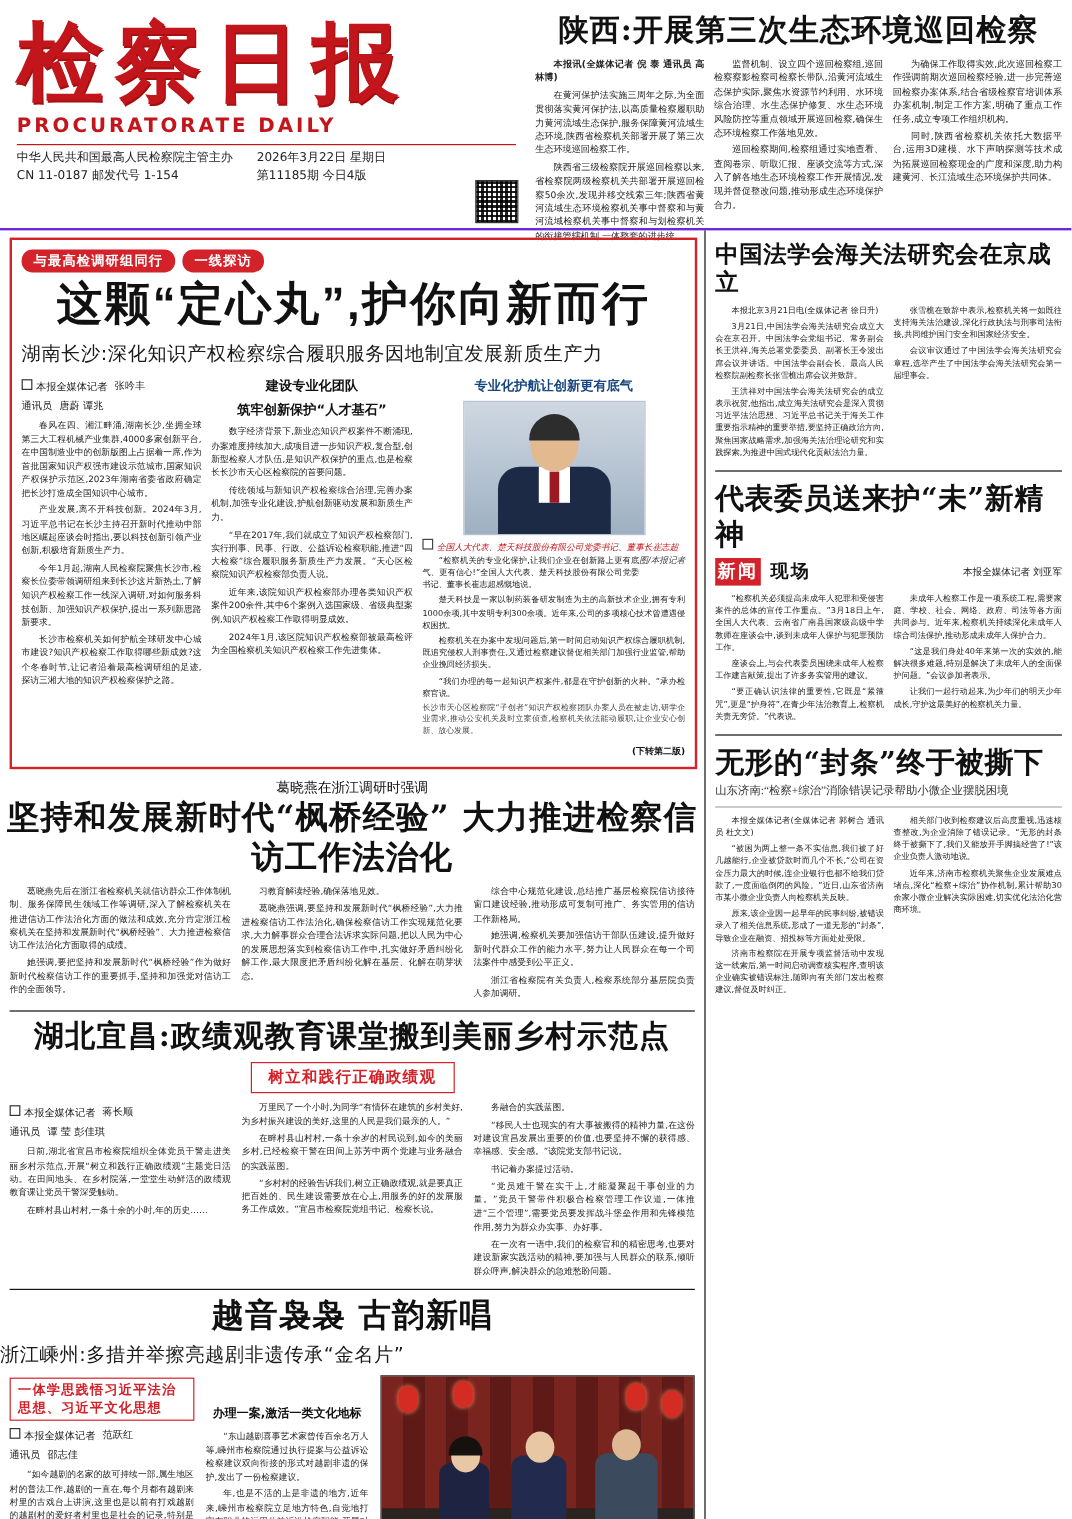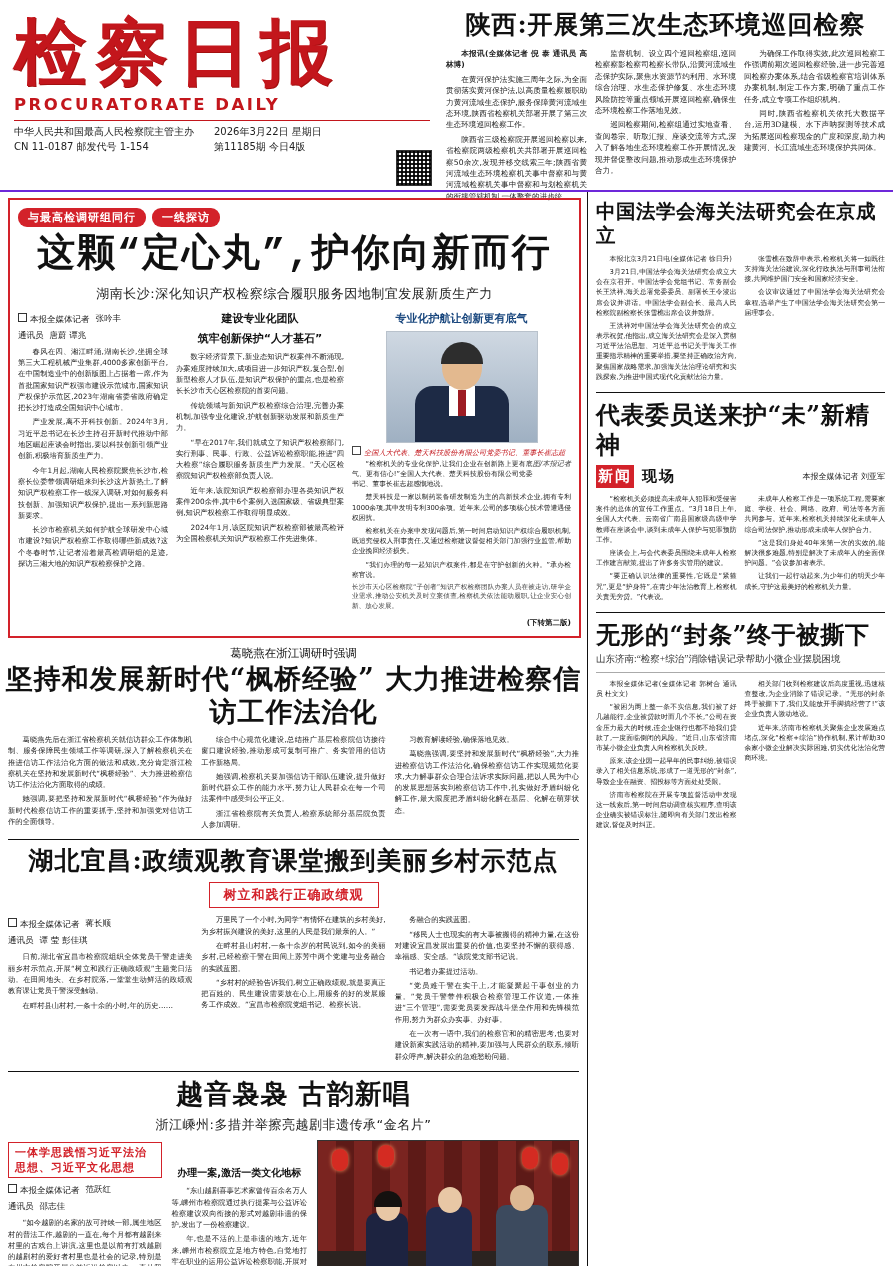--- a/index.html
+++ b/index.html
@@ -45,25 +45,25 @@
   .body-wrap{display:flex;padding:0;}
   .left-zone{width:588px;box-sizing:border-box;border-right:1px solid #111;}
   .right-zone{width:305px;box-sizing:border-box;padding:4px 8px 0 8px;}
 
   
   .redbox{border:2px solid #d3222a;margin:6px 6px 6px 8px;padding:6px 8px 8px 8px;box-sizing:border-box;}
   .tagline{display:flex;justify-content:flex-start;gap:6px;margin:2px 0 6px 0;}
   .tag-a{background:#d3222a;color:#fff;font-size:11px;padding:2px 10px;border-radius:9px;font-weight:bold;letter-spacing:1px;}
   .tag-b{background:#d3222a;color:#fff;font-size:11px;padding:2px 10px;border-radius:9px;font-weight:bold;letter-spacing:1px;}
   .lead-title{
-    font-family:Liberation Mono, monospace;
+    font-family:Liberation Sans, sans-serif;
     font-weight:bold;font-size:38px;letter-spacing:2px;color:#111;
     text-align:center;line-height:1.15;margin:4px 0 8px 0;
   }
-  .lead-sub{font-size:13px;text-align:center;color:#1a1a1a;letter-spacing:.5px;margin-bottom:6px;}
+  .lead-sub{font-size:16px;text-align:left;color:#1a1a1a;letter-spacing:.5px;margin-bottom:6px;}
   .byline{font-size:8.5px;color:#222;display:flex;gap:6px;align-items:flex-start;margin:4px 0 4px 0;}
   .byline .bx{display:inline-block;width:7px;height:7px;border:1px solid #333;margin-right:3px;}
   .lead-cols{display:flex;gap:8px;}
   .lead-c1{width:150px;}
   .lead-c2{width:168px;}
   .lead-c3{flex:1;}
   .subhead{font-size:11px;font-weight:bold;text-align:center;line-height:1.4;margin:2px 0 5px 0;}
   .subhead.blue{color:#18467d;}
   .para{font-size:7.3px;line-height:1.55;text-align:justify;color:#222;margin:0 0 3px 0;text-indent:2em;}
   .tiny{font-size:6.8px;line-height:1.5;}
@@ -235,27 +235,27 @@
 
       <div>
         <div class="kicker">葛晓燕在浙江调研时强调</div>
         <div class="sec-title">坚持和发展新时代“枫桥经验” 大力推进检察信访工作法治化</div>
         <div class="cols3">
           <div class="c">
             <p class="para">葛晓燕先后在浙江省检察机关就信访群众工作体制机制、服务保障民生领域工作等调研,深入了解检察机关在推进信访工作法治化方面的做法和成效,充分肯定浙江检察机关在坚持和发展新时代“枫桥经验”、大力推进检察信访工作法治化方面取得的成绩。</p>
             <p class="para">她强调,要把坚持和发展新时代“枫桥经验”作为做好新时代检察信访工作的重要抓手,坚持和加强党对信访工作的全面领导。</p>
           </div>
           <div class="c">
+            <p class="para">习教育解读经验,确保落地见效。</p>
+            <p class="para">葛晓燕强调,要坚持和发展新时代“枫桥经验”,大力推进检察信访工作法治化,确保检察信访工作实现规范化要求,大力解事群众合理合法诉求实际问题,把以人民为中心的发展思想落实到检察信访工作中,扎实做好矛盾纠纷化解工作,最大限度把矛盾纠纷化解在基层、化解在萌芽状态。</p>
+          </div>
+          <div class="c">
             <p class="para">综合中心规范化建设,总结推广基层检察院信访接待窗口建设经验,推动形成可复制可推广、务实管用的信访工作新格局。</p>
             <p class="para">她强调,检察机关要加强信访干部队伍建设,提升做好新时代群众工作的能力水平,努力让人民群众在每一个司法案件中感受到公平正义。</p>
             <p class="para">浙江省检察院有关负责人,检察系统部分基层院负责人参加调研。</p>
-          </div>
-          <div class="c">
-            <p class="para">习教育解读经验,确保落地见效。</p>
-            <p class="para">葛晓燕强调,要坚持和发展新时代“枫桥经验”,大力推进检察信访工作法治化,确保检察信访工作实现规范化要求,大力解事群众合理合法诉求实际问题,把以人民为中心的发展思想落实到检察信访工作中,扎实做好矛盾纠纷化解工作,最大限度把矛盾纠纷化解在基层、化解在萌芽状态。</p>
           </div>
         </div>
       </div>
 
       <div class="divider"></div>
 
       <div>
         <div class="sec-title mid">湖北宜昌:政绩观教育课堂搬到美丽乡村示范点</div>
         <div class="pill-wrap">
           <span class="pill-red">树立和践行正确政绩观</span>

